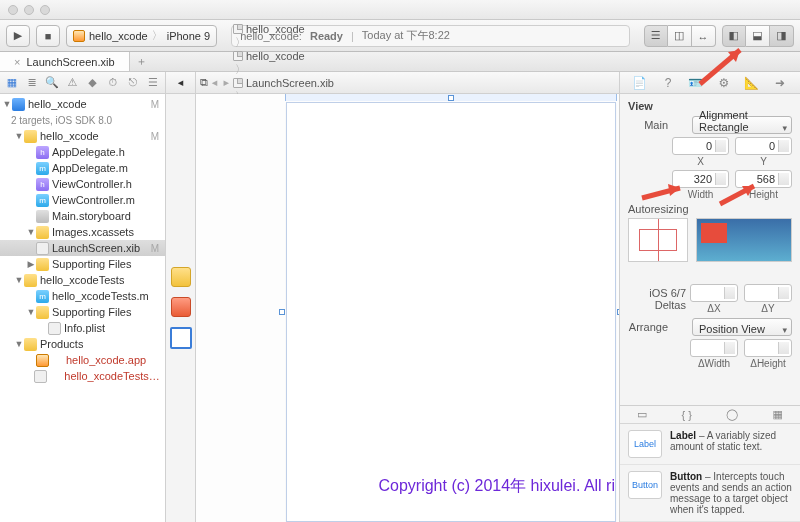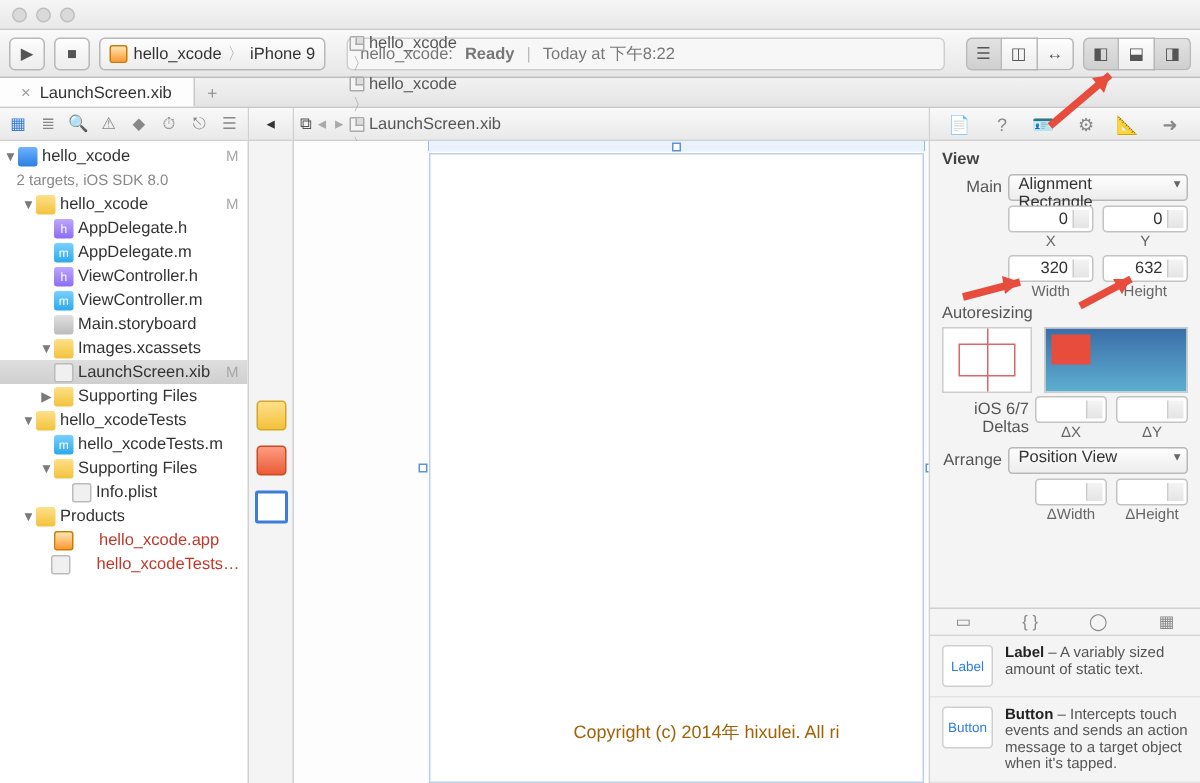--- a/index.html
+++ b/index.html
@@ -75,37 +75,37 @@
     .jumpbar .chev { color:#aaa; margin:0 2px; }
     .canvas { flex:1; position:relative; overflow:hidden; background:#fdfdfd; }
     .view { position:absolute; left:90px; top:8px; width:330px; height:420px; background:#fff; border:1px solid #bfcfe8; box-shadow:0 1px 2px rgba(0,0,0,0.05); }
     .view-chrome { position:absolute; left:-2px; right:-2px; top:-16px; height:14px; border:1px solid #9bbce8; border-bottom:none; border-radius:3px 3px 0 0; background:#eaf2fe; }
     .sel-handles { position:absolute; inset:-4px; }
     .handle { position:absolute; width:6px; height:6px; background:#fff; border:1px solid #5a93d6; }
     .h-n { top:-4px; left:calc(50% - 3px); }
     .h-e { right:-4px; top:calc(50% - 3px); }
     .h-w { left:-4px; top:calc(50% - 3px); }
     .view-title { position:absolute; top:180px; width:100%; text-align:center; font-size:20px; font-weight:500; color:#111; padding-left:70px; }
-    .view-copy { position:absolute; bottom:24px; width:100%; text-align:center; font-size:12px; color:#a16207; padding-left:40px; }
+    .view-copy { position:absolute; bottom:24px; width:100%; text-align:right; font-size:16px; color:#6d28d9; padding-left:40px; }
 
     
     .inspector { width: 180px; background: #f4f4f4; display:flex; flex-direction:column; }
     .insp-tabs { height:22px; background:linear-gradient(#f9f9f9,#e9e9e9); border-bottom:1px solid #d0d0d0; display:flex; align-items:center; justify-content:space-around; padding: 0 6px; }
     .insp-tabs span { width:16px; height:16px; display:inline-flex; align-items:center; justify-content:center; color:#888; font-size:12px; }
     .insp-tabs span.sel { color:#3b7dd8; }
     .insp-body { padding: 6px 8px; flex:1; overflow:hidden; }
     .sect-title { font-weight:600; color:#444; margin-bottom:4px; }
     .field-row { display:flex; align-items:center; gap:4px; margin:3px 0; }
     .field-row .lab { width:40px; text-align:right; color:#555; }
     .numf { flex:1; height:18px; background:#fff; border:1px solid #c3c3c3; border-radius:3px; display:flex; align-items:center; justify-content:flex-end; padding:0 16px 0 4px; position:relative; font-size:11px; }
     .numf::after { content:"";""; position:absolute; right:2px; top:2px; width:10px; height:12px; background:linear-gradient(#f4f4f4,#e4e4e4); border-left:1px solid #ccc; }
     .pair { display:flex; gap:6px; }
     .pair > div { flex:1; }
     .sublab { text-align:center; color:#666; font-size:10px; margin-top:1px; }
-    .popup { height:18px; background:linear-gradient(#fdfdfd,#ededed); border:1px solid #b8b8b8; border-radius:3px; display:flex; align-items:flex-start; padding:0 16px 0 6px; position:relative; font-size:11px; flex:1; }
+    .popup { height:18px; background:linear-gradient(#fdfdfd,#ededed); border:1px solid #b8b8b8; border-radius:3px; display:flex; align-items:flex-end; padding:0 16px 0 6px; position:relative; font-size:11px; flex:1;margin-left:20px; }
     .popup::after { content:"▾"; position:absolute; right:4px; color:#666; font-size:9px; }
     .autosz { height:44px; display:flex; gap:8px; margin-top:2px; }
     .autosz .springs { width:60px; height:44px; border:1px solid #ccc; background:#fff; position:relative; }
     .springs::before { content:""; position:absolute; inset:10px; border:1px solid #d66; }
     .springs::after { content:""; position:absolute; left:50%; top:0; bottom:0; border-left:1px solid #d66; }
     .autosz .preview { flex:1; border:1px solid #ccc; background:linear-gradient(#3a6ea8,#5daed0); position:relative; overflow:hidden; }
     .preview::after { content:""; position:absolute; left:4px; top:4px; width:26px; height:20px; background:#e74c3c; }
 
     .library { border-top:1px solid #cfcfcf; background:#f4f4f4; }
     .lib-tabs { height:18px; border-bottom:1px solid #d6d6d6; display:flex; align-items:center; justify-content:space-around; color:#888; font-size:11px; }
@@ -359,34 +359,34 @@
         <div class="lab"></div>
         <div class="pair" style="flex:1">
           <div>
               <div class="numf">
                 <span>320</span>
               </div>
               <div class="sublab">Width</div>
             </div>
           <div>
               <div class="numf">
-                <span>632</span>
+                <span>568</span>
               </div>
               <div class="sublab">Height</div>
             </div>
         </div>
       </div>
       <div class="field-row">
         <div class="lab" style="width:58px">Autoresizing</div>
       </div>
       <div class="autosz">
         <div class="springs"></div>
         <div class="preview"></div>
       </div>
-      <div class="field-row" style="margin-top:2px">
+      <div class="field-row" style="margin-top:22px">
         <div class="lab" style="width:58px">iOS 6/7 Deltas</div>
         <div class="pair" style="flex:1">
           <div>
               <div class="numf"></div>
               <div class="sublab">ΔX</div>
             </div>
           <div>
               <div class="numf"></div>
               <div class="sublab">ΔY</div>
             </div>

